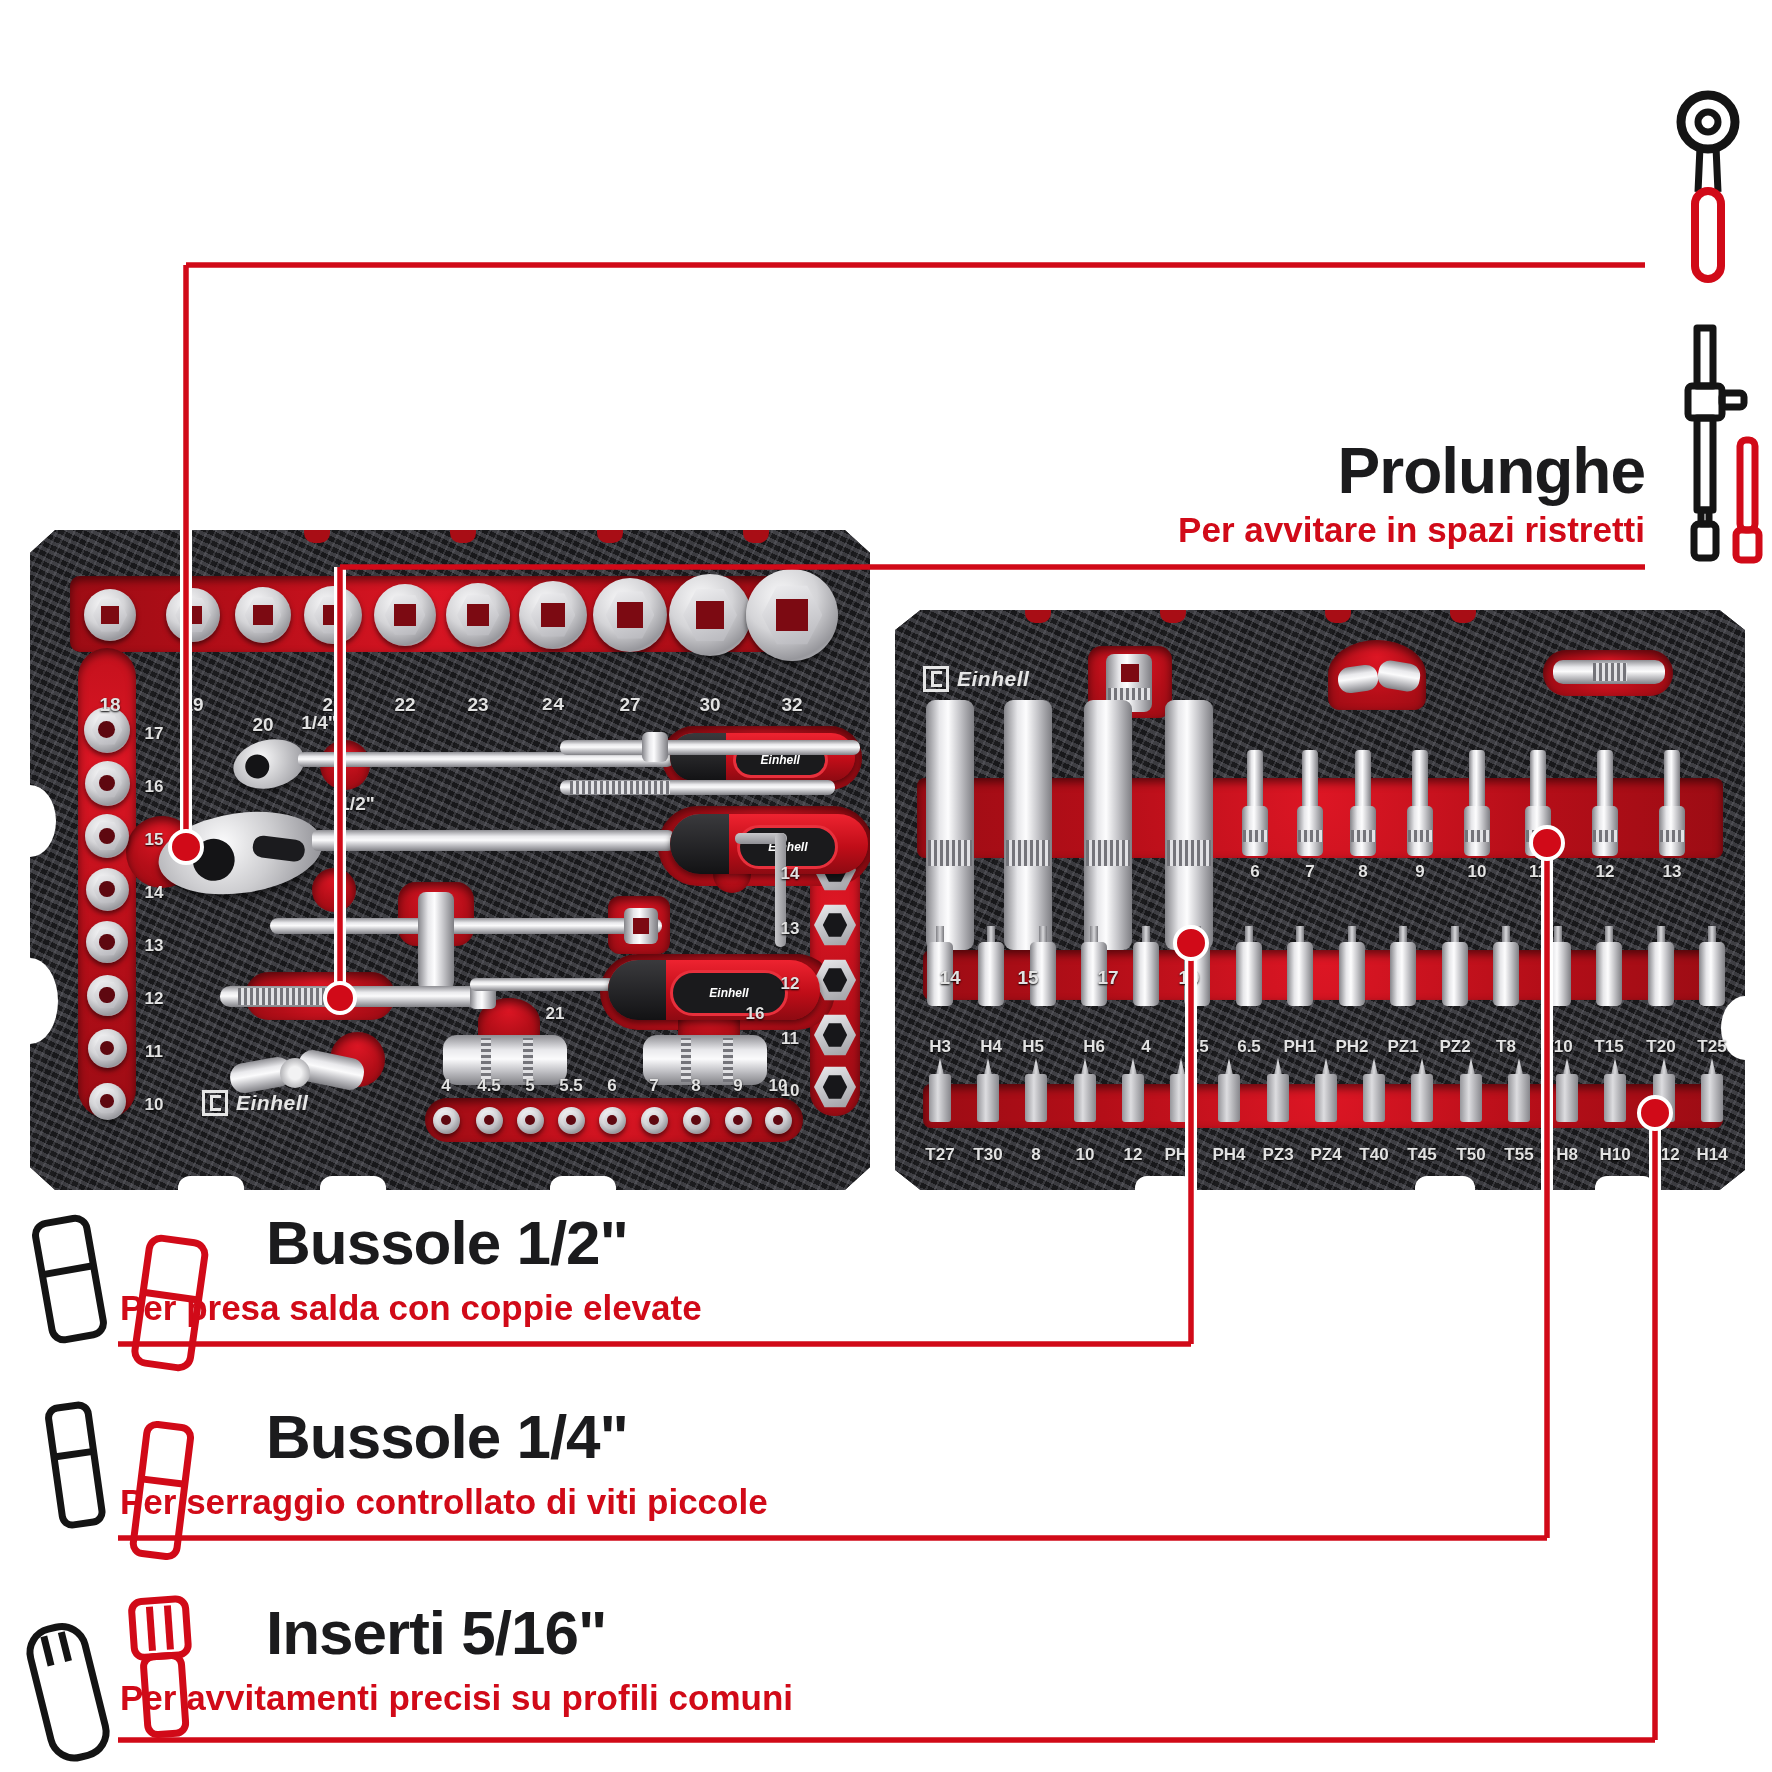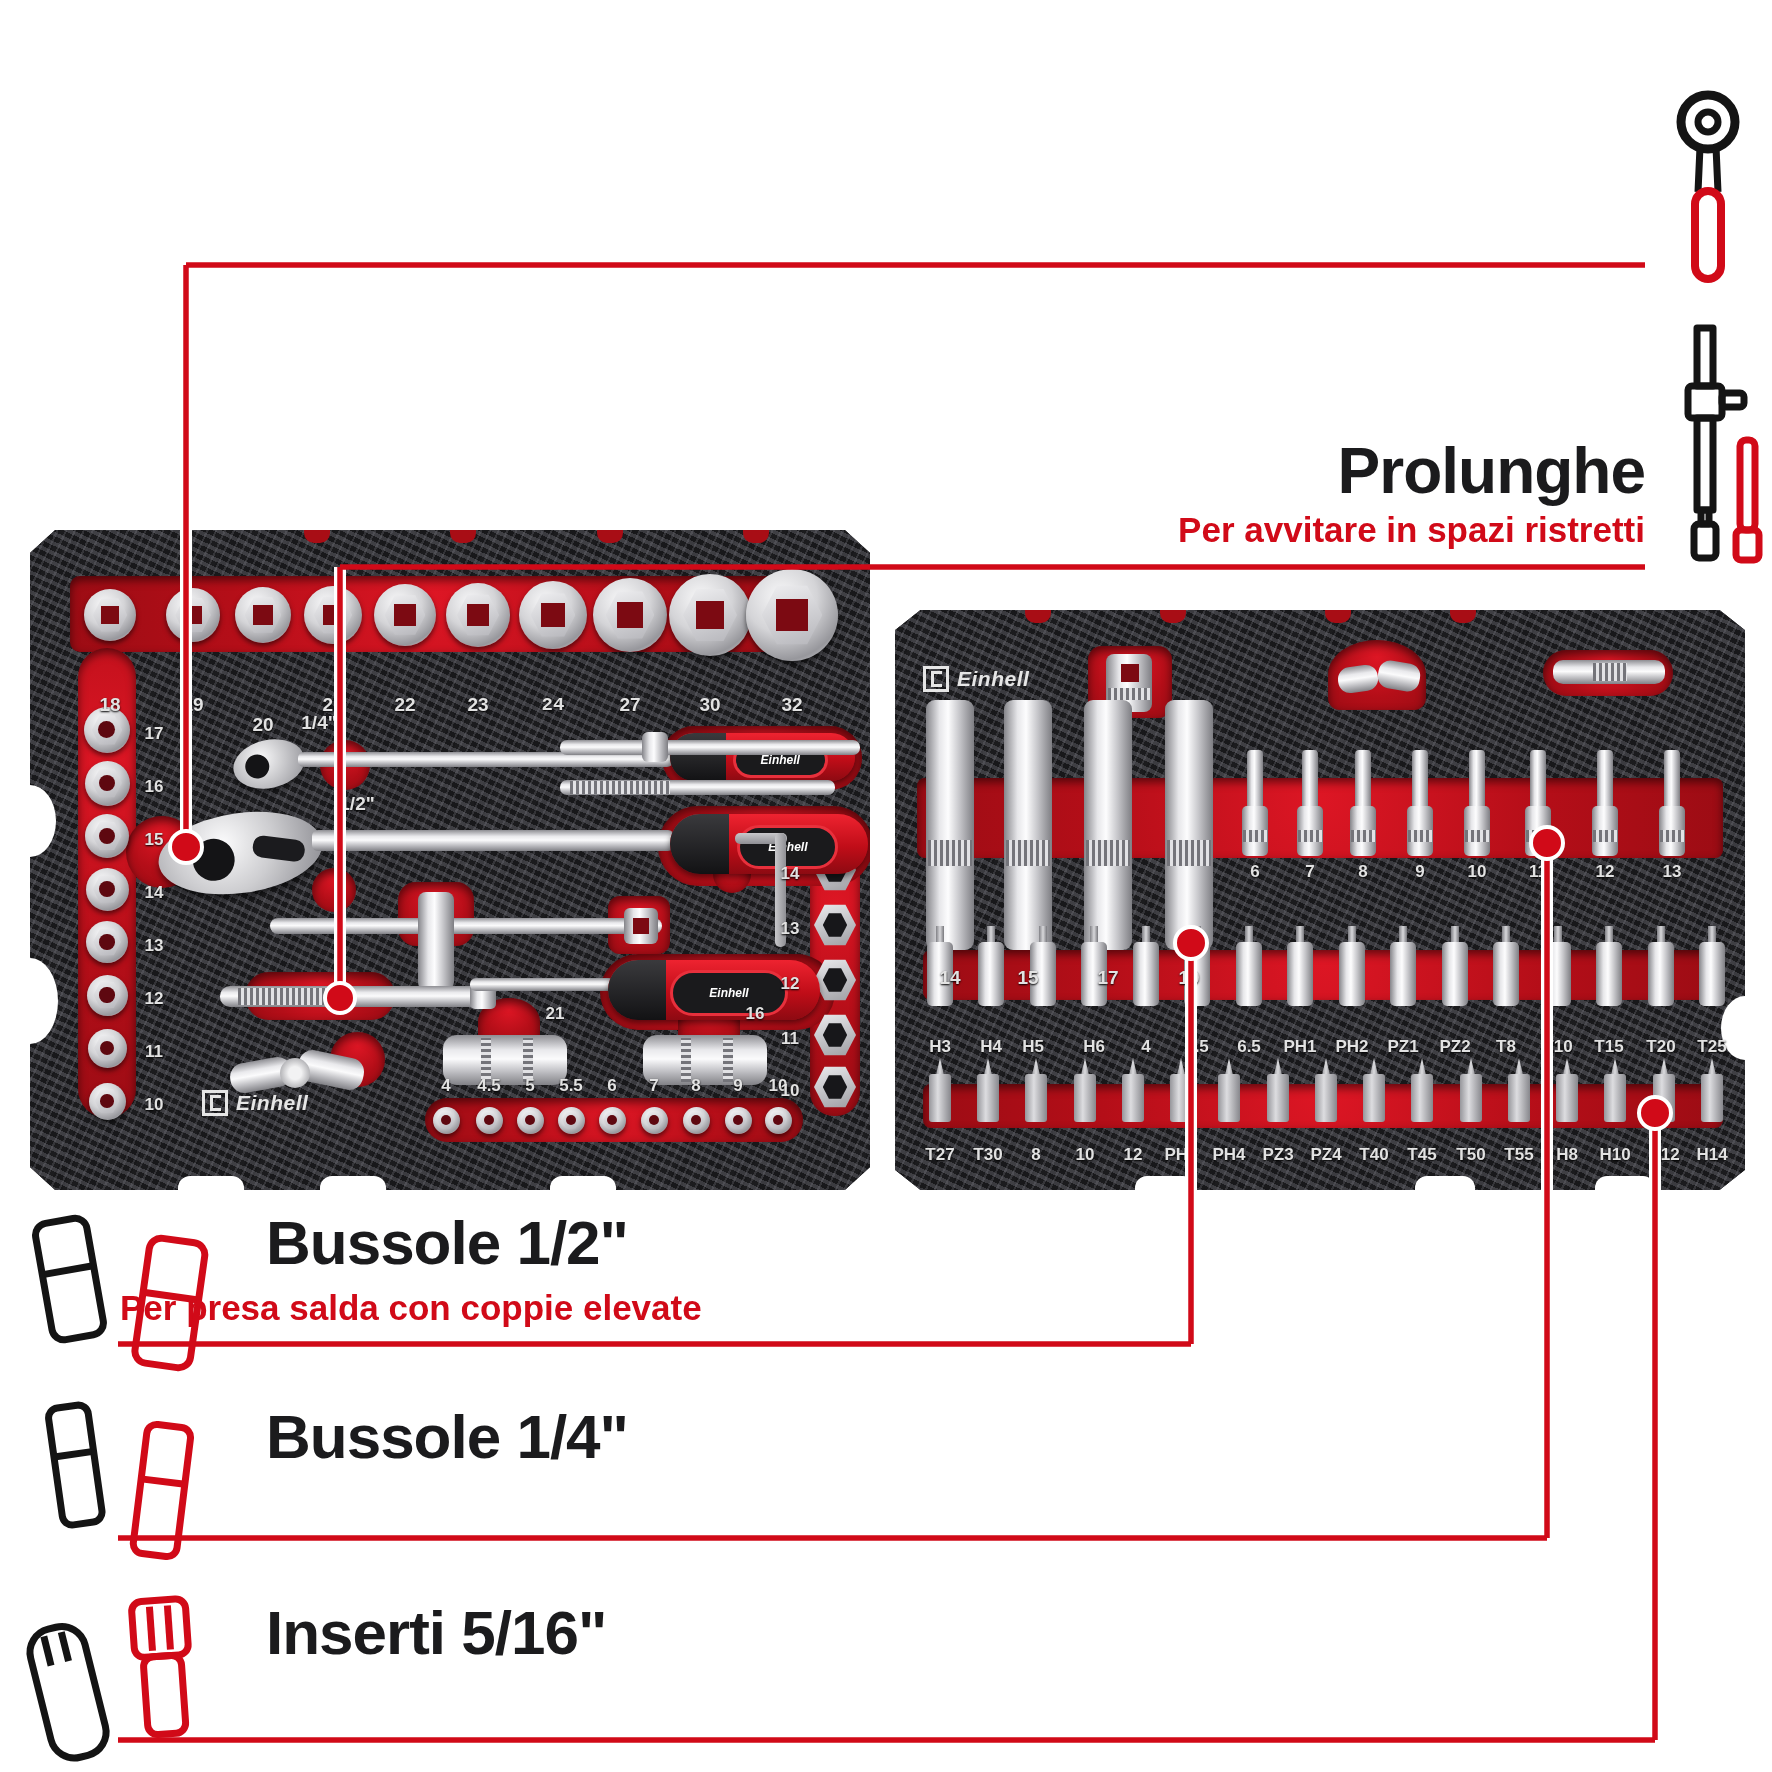--- a/index.html
+++ b/index.html
@@ -94,23 +94,25 @@
     <div class="h-title">Prolunghe</div>
     <div class="h-sub">Per avvitare in spazi ristretti</div>
   </div>
 
   <div class="h-block" style="left:120px;top:1212px;">
     <div class="b-title">Bussole 1/2"</div>
     <div class="b-sub">Per presa salda con coppie elevate</div>
   </div>
   <div class="h-block" style="left:120px;top:1406px;">
     <div class="b-title">Bussole 1/4"</div>
+    <div class="b-sub">Per serraggio controllato di viti piccole</div>
   </div>
   <div class="h-block" style="left:120px;top:1602px;">
     <div class="b-title">Inserti 5/16"</div>
+    <div class="b-sub">Per avvitamenti precisi su profili comuni</div>
   </div>
 
   <svg class="icon" style="left:1660px;top:86px;" width="92" height="200" viewBox="0 0 92 200">
     <circle cx="48" cy="36" r="27" stroke="#141414" stroke-width="9" fill="none"></circle>
     <circle cx="48" cy="36" r="10" stroke="#141414" stroke-width="7" fill="none"></circle>
     <path d="M40 61 L38 106 M56 61 L58 106" stroke="#141414" stroke-width="7" fill="none"></path>
     <rect x="35" y="105" width="26" height="88" rx="13" stroke="#d10a18" stroke-width="8" fill="none"></rect>
   </svg>
   <svg class="icon" style="left:1652px;top:322px;" width="115" height="252" viewBox="0 0 115 252">
     <g stroke="#141414" stroke-width="7" fill="none" stroke-linejoin="round">

